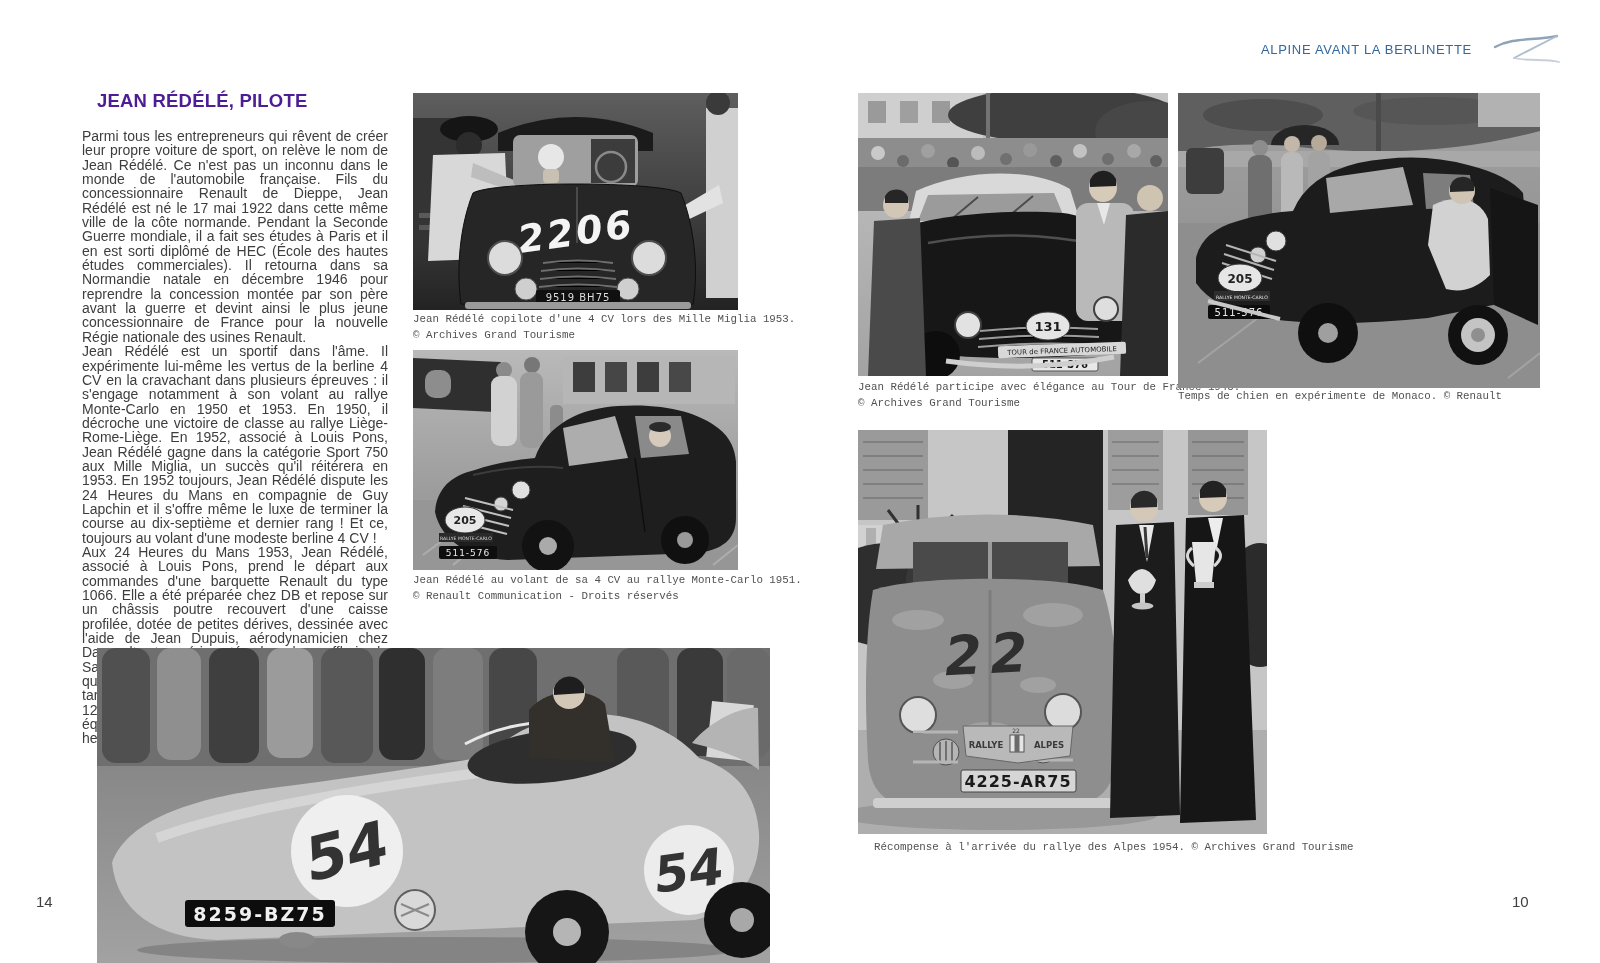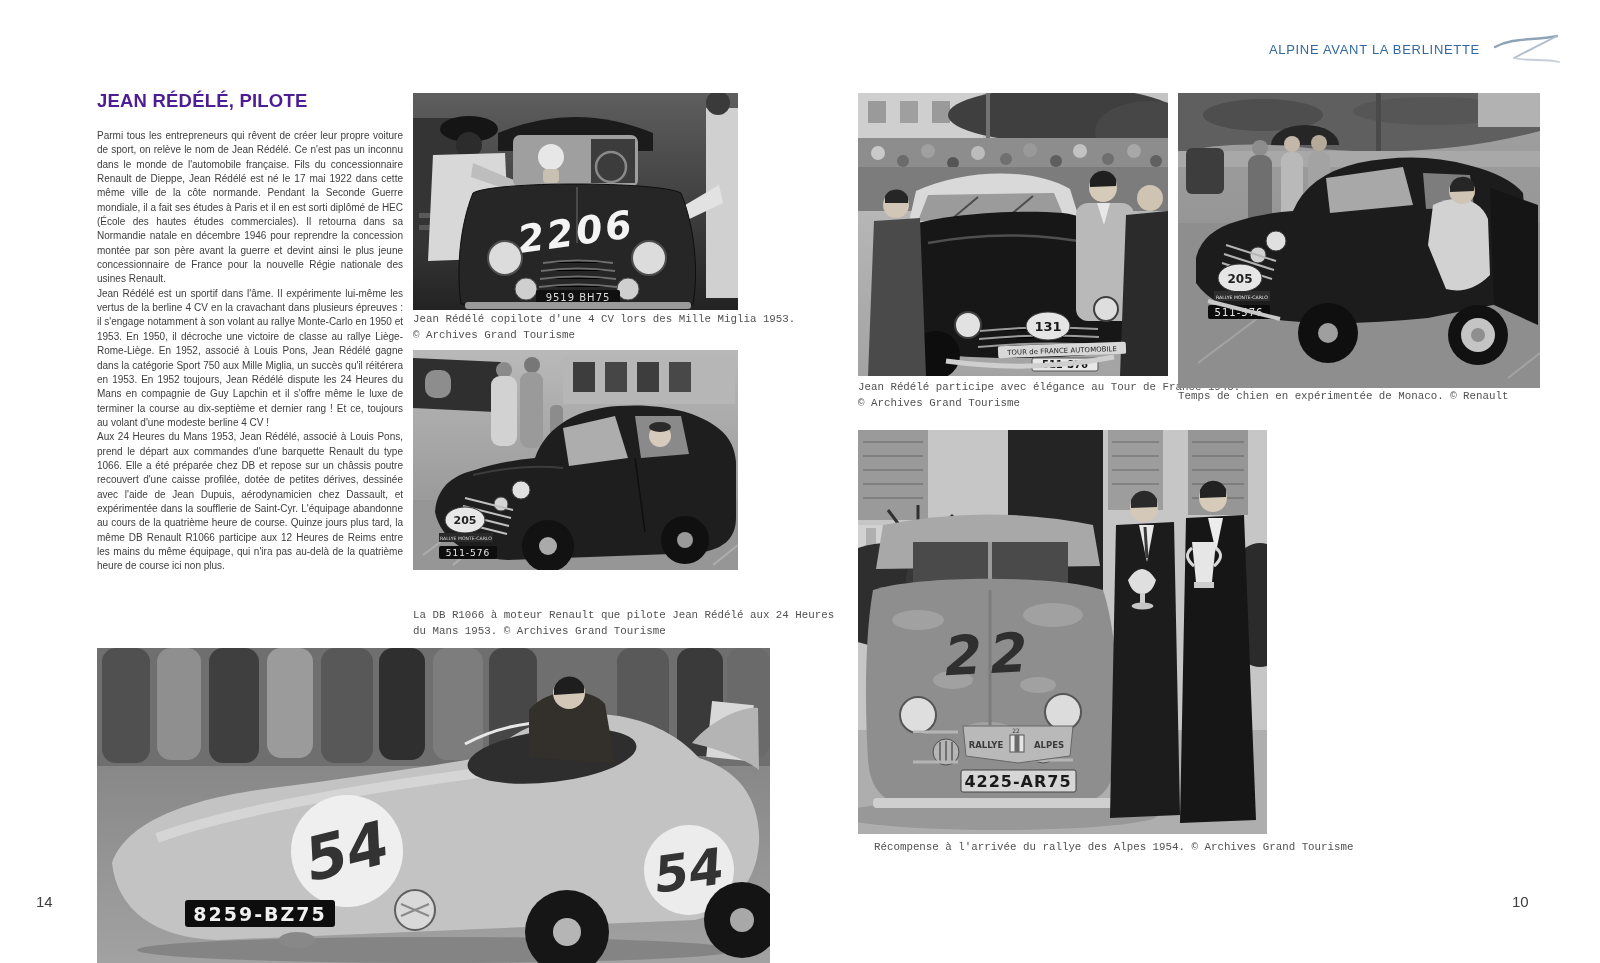--- a/index.html
+++ b/index.html
@@ -1,24 +1,24 @@
 <!DOCTYPE html>
 <html><head>
 <meta charset="utf-8">
 <style>
   html,body{margin:0;padding:0;background:#e8e8e8;}
   .spread{position:relative;width:1600px;height:963px;background:#ffffff;overflow:hidden;
           font-family:"Liberation Sans",sans-serif;margin:0 auto;}
   
-  .hdr{position:absolute;top:32px;right:38px;display:flex;align-items:center;gap:10px;}
+  .hdr{position:absolute;top:32px;right:38px;display:flex;align-items:center;gap:18px;}
   .hdr-title{font-size:13px;color:#33689e;letter-spacing:.7px;font-weight:400;}
   
   .article-title{position:absolute;left:97px;top:90px;font-size:18.5px;font-weight:bold;
                  color:#4c1d95;letter-spacing:.2px;}
-  .bodycol{position:absolute;left:97px;top:129px;width:306px;font-size:10px;
+  .bodycol{position:absolute;left:82px;top:129px;width:306px;font-size:14px;
            line-height:14.35px;color:#3d3d3d;text-align:justify;}
   .bodycol p{margin:0;}
   
   .caption{position:absolute;font-size:10.8px;line-height:15.5px;color:#515151;white-space:nowrap;}
   .caption span{display:block;font-family:Liberation Mono, monospace;}
   
   .photo{position:absolute;overflow:hidden;background:#9a9a9a;}
   .photo svg{display:block;}
   .photo text{font-family:"DejaVu Sans",sans-serif;}
   .pagenum{position:absolute;font-size:15px;color:#3f3f3f;}
@@ -153,23 +153,23 @@
         <text x="53" y="190" font-size="4.6" fill="#dddddd" text-anchor="middle">RALLYE MONTE-CARLO</text>
         <rect x="26" y="196" width="58" height="13" rx="2" fill="#0e0e0e"></rect>
         <text x="55" y="206" font-size="9" fill="#e8e8e8" text-anchor="middle" letter-spacing="1">511-576</text>
         <circle cx="135" cy="196" r="26" fill="#121212"></circle>
         <circle cx="135" cy="196" r="9" fill="#aaaaaa"></circle>
         <circle cx="272" cy="190" r="24" fill="#101010"></circle>
         <circle cx="272" cy="190" r="8" fill="#999999"></circle>
       </g>
     </svg>
   </div>
-  <div class="caption" style="left:413px;top:608px;">
-    <span>La DB R1066 à moteur Renault que pilote Jean Rédélé aux 24 Heures</span>
-    <span>du Mans 1953. © Archives Grand Tourisme</span>
+  <div class="caption" style="left:413px;top:573px;">
+    <span>Jean Rédélé au volant de sa 4 CV au rallye Monte-Carlo 1951.</span>
+    <span>© Renault Communication - Droits réservés</span>
   </div>
 
   <div class="photo" style="left:97px;top:648px;width:673px;height:315px;">
     <svg width="673" height="315" viewBox="0 0 673 315">
       <defs>
           <linearGradient id="g3" x1="0" y1="0" x2="0" y2="1">
         <stop offset="0" stop-color="#787878"></stop>
             <stop offset="1" stop-color="#a2a2a2"></stop>
           </linearGradient>
         </defs>
@@ -350,21 +350,21 @@
         <circle cx="150" cy="240" r="30" fill="#0f0f0f"></circle>
         <circle cx="150" cy="240" r="10" fill="#9f9f9f"></circle>
         <circle cx="300" cy="242" r="30" fill="#111111"></circle>
         <circle cx="300" cy="242" r="17" fill="#c4c4c4"></circle>
           <circle cx="300" cy="242" r="7" fill="#8f8f8f"></circle>
         <path d="M30,208 L102,226" stroke="#c9c9c9" stroke-width="4"></path>
       </g>
     </svg>
   </div>
   <div class="caption" style="left:1178px;top:389px;">
-    <span>Temps de chien en expérimentée de Monaco. © Renault</span>
+    <span>Temps de chien en expérimente de Monaco. © Renault</span>
   </div>
 
   <div class="photo" style="left:858px;top:430px;width:409px;height:404px;">
     <svg width="409" height="404" viewBox="0 0 409 404">
       <rect width="409" height="404" fill="#c6c6c6"></rect>
       <g>
         <rect x="0" y="0" width="70" height="90" fill="#9a9a9a"></rect>
         <g stroke="#7f7f7f" stroke-width="2">
             <path d="M5,12 H65"></path>
             <path d="M5,26 H65"></path>

